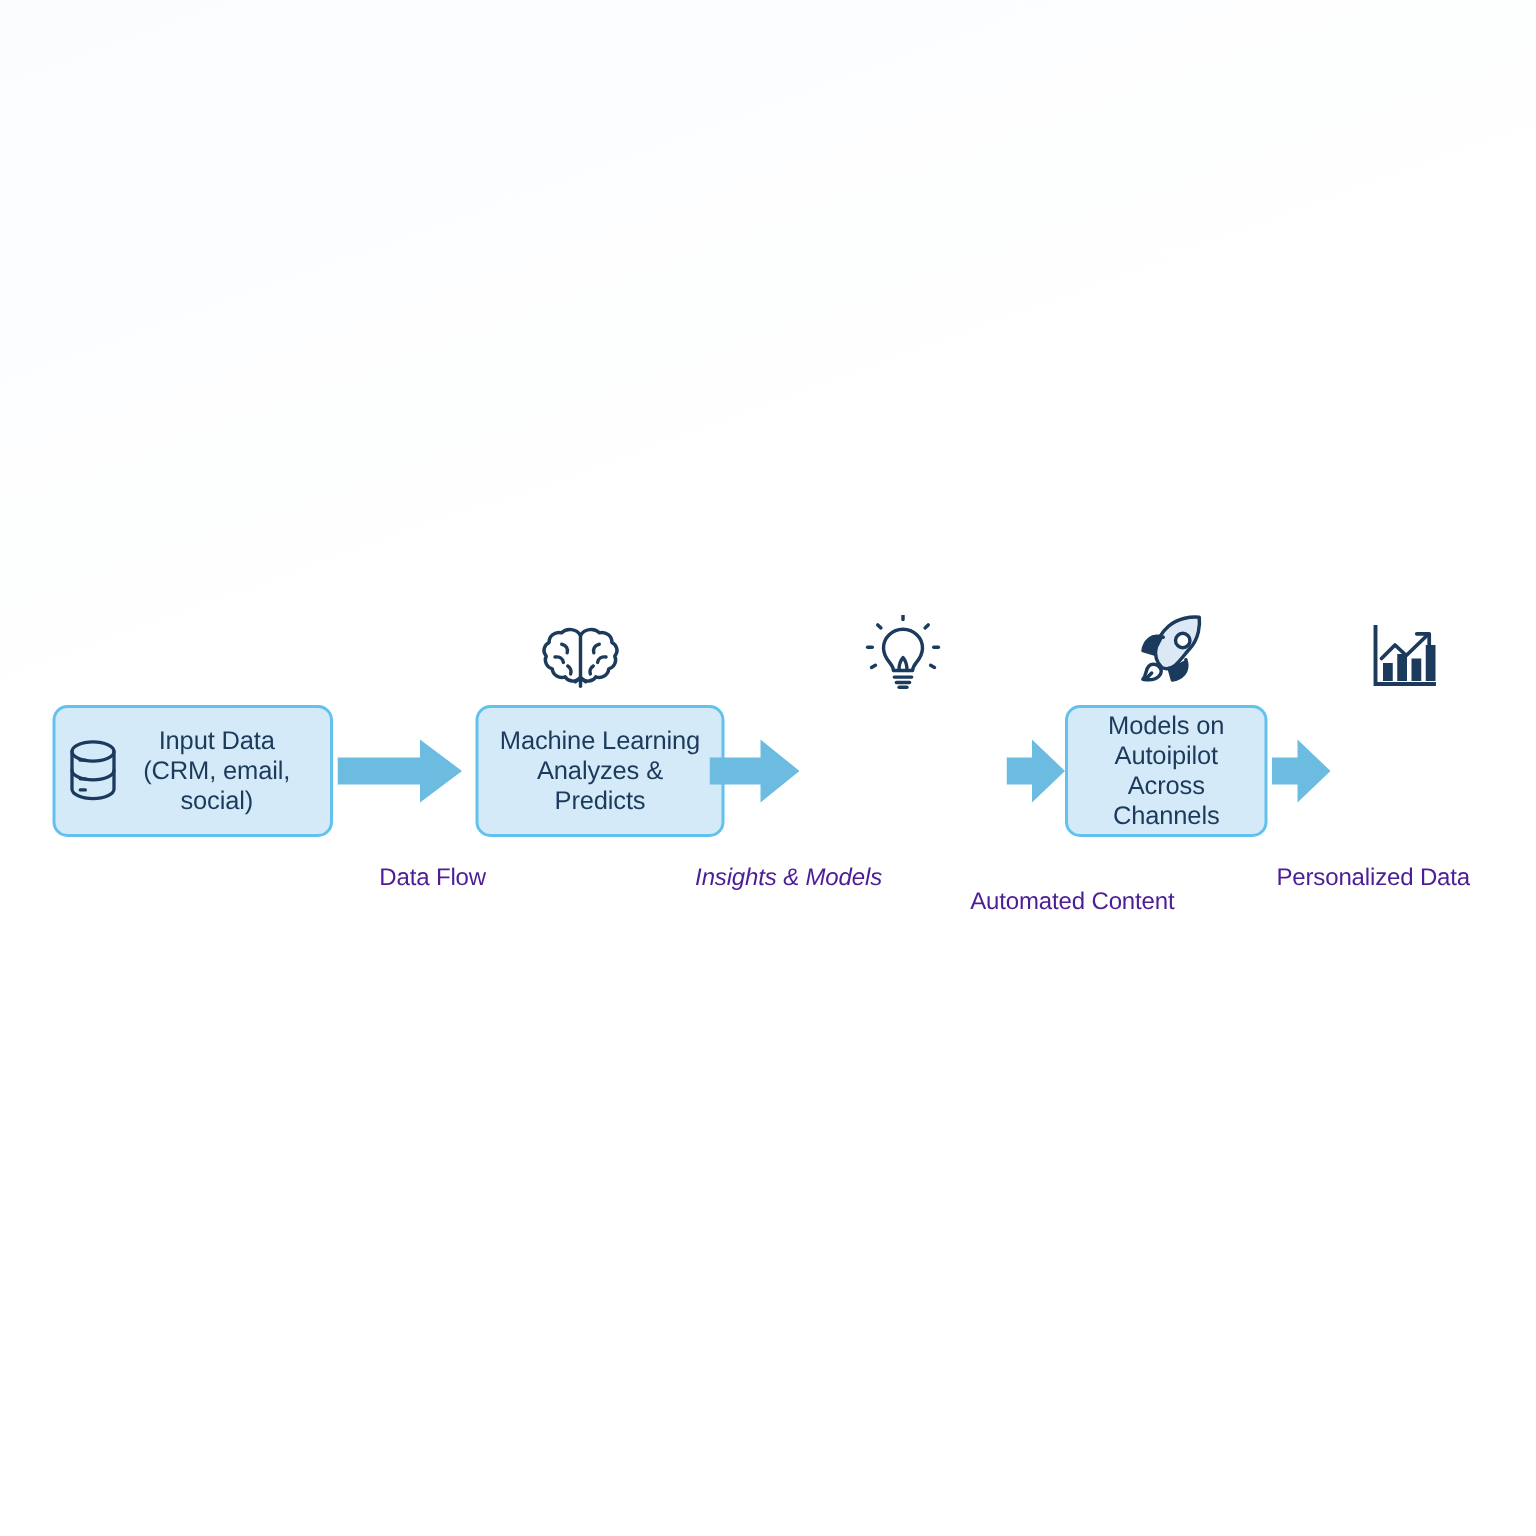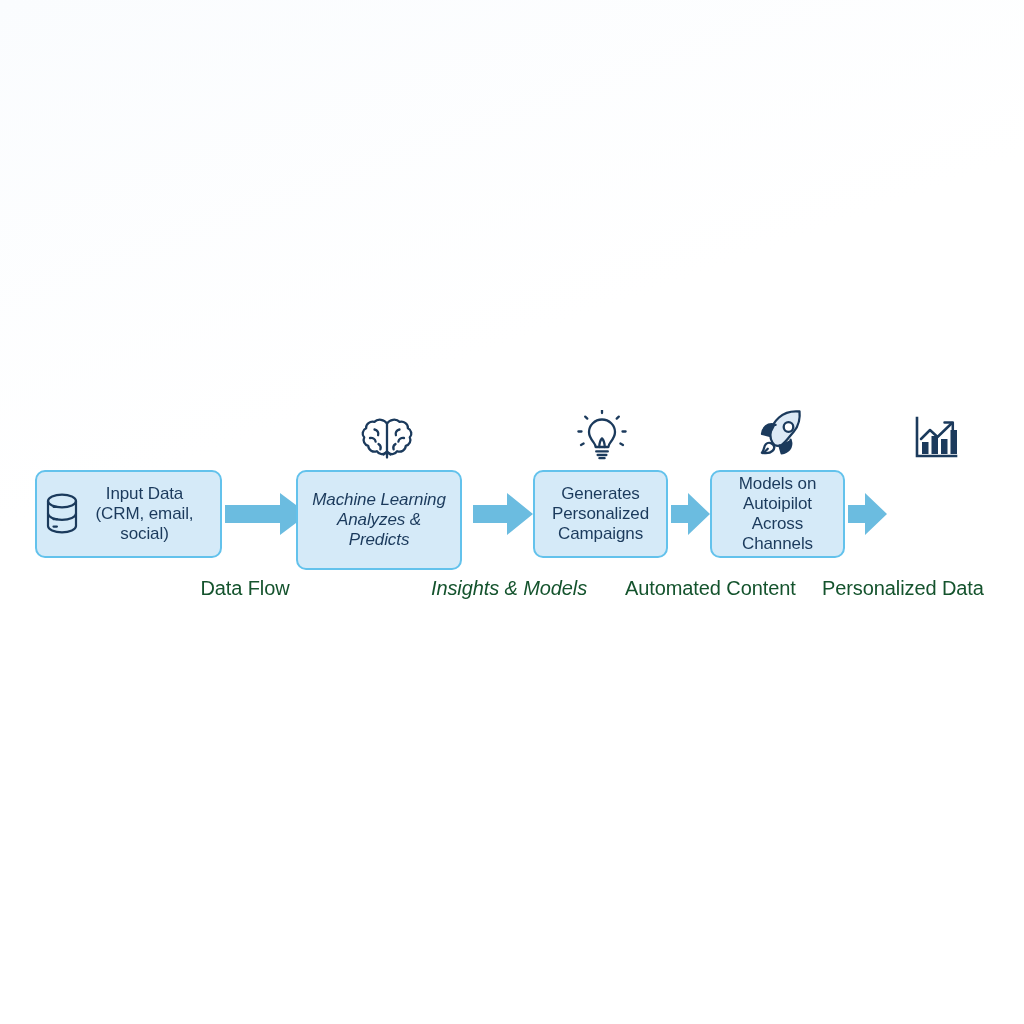--- a/index.html
+++ b/index.html
@@ -79,23 +79,23 @@
 
   
   .arrow {
     position: absolute;
     height: 46px;
   }
 
   
   .edge-label {
     position: absolute;
-    color: #14532d;
-    font-size: 20px;
-    text-align: center;
+    color: #4c1d95;
+    font-size: 16px;
+    text-align: right;
     white-space: nowrap;
     letter-spacing: -0.1px;
   }
 </style>
 </head>
 <body>
 
 <div class="bg-wash"></div>
 
 <div class="flow-canvas">
@@ -134,21 +134,21 @@
         <path d="M25.5 41.5 l3.5 -2.4 l3.5 2.4"></path>
         <path d="M16.5 16.5 c3 0.6 4.4 3.2 3.6 5.7"></path>
         <path d="M12 25 c2.8 -0.4 5.2 1 5.6 3.6"></path>
         <path d="M20.5 31 c1.9 1.2 2.6 3.4 1.9 5.3"></path>
         <path d="M41.5 16.5 c-3 0.6 -4.4 3.2 -3.6 5.7"></path>
         <path d="M46 25 c-2.8 -0.4 -5.2 1 -5.6 3.6"></path>
         <path d="M37.5 31 c-1.9 1.2 -2.6 3.4 -1.9 5.3"></path>
       </g>
     </svg>
   </span>
-  <div class="node" style="left:296px; top:470px; width:166px; height:100px;font-style:italic;">
+  <div class="node" style="left:317px; top:470px; width:166px; height:88px;">
     <span class="node-label">Machine Learning
 Analyzes &amp;
 Predicts</span>
   </div>
 
   <div class="arrow" style="left:473px; top:491px; width:60px;">
     <svg viewBox="0 0 60 46" width="60" height="46" preserveAspectRatio="none" aria-hidden="true">
       <path d="M0 14 H34 V2 L60 23 L34 44 V32 H0 Z" fill="#6bbce0"></path>
     </svg>
   </div>
@@ -164,25 +164,20 @@
         <path d="M29 3 V0.5"></path>
         <path d="M14.3 8.6 L12.2 6.6"></path>
         <path d="M43.7 8.6 L45.8 6.6"></path>
         <path d="M8.5 21.5 H5.4"></path>
         <path d="M49.5 21.5 H52.6"></path>
         <path d="M10.6 33.5 L8 35"></path>
         <path d="M47.4 33.5 L50 35"></path>
       </g>
     </svg>
   </span>
-  <div class="node" style="left:533px; top:470px; width:135px; height:88px;">
-    <span class="node-label">Generates
-Personalized
-Campaigns</span>
-  </div>
 
   <div class="arrow" style="left:671px; top:491px; width:39px;">
     <svg viewBox="0 0 39 46" width="39" height="46" preserveAspectRatio="none" aria-hidden="true">
       <path d="M0 14 H17 V2 L39 23 L17 44 V32 H0 Z" fill="#6bbce0"></path>
     </svg>
   </div>
 
   <span class="top-icon" style="left:753px; top:408px;">
     <svg viewBox="0 0 58 54" width="58" height="54" aria-hidden="true">
       <g fill="none" stroke="#1b3a5c" stroke-width="2.3" stroke-linecap="round" stroke-linejoin="round">
@@ -222,17 +217,17 @@
         <path d="M15 27 L24 18 L31.5 25 L46 11"></path>
         <path d="M38.5 10.5 H46.8 V18.8"></path>
       </g>
     </svg>
   </span>
 
   <div class="edge-label" style="left:166px; top:577px; width:158px;">Data Flow</div>
 
   <div class="edge-label" style="left:430px; top:577px; width:158px;font-style:italic;">Insights &amp; Models</div>
 
-  <div class="edge-label" style="left:625px; top:577px; width:158px;">Automated Content</div>
+  <div class="edge-label" style="left:625px; top:593px; width:158px;">Automated Content</div>
 
   <div class="edge-label" style="left:822px; top:577px; width:158px;">Personalized Data</div>
 
 </div>
 
 </body></html>

